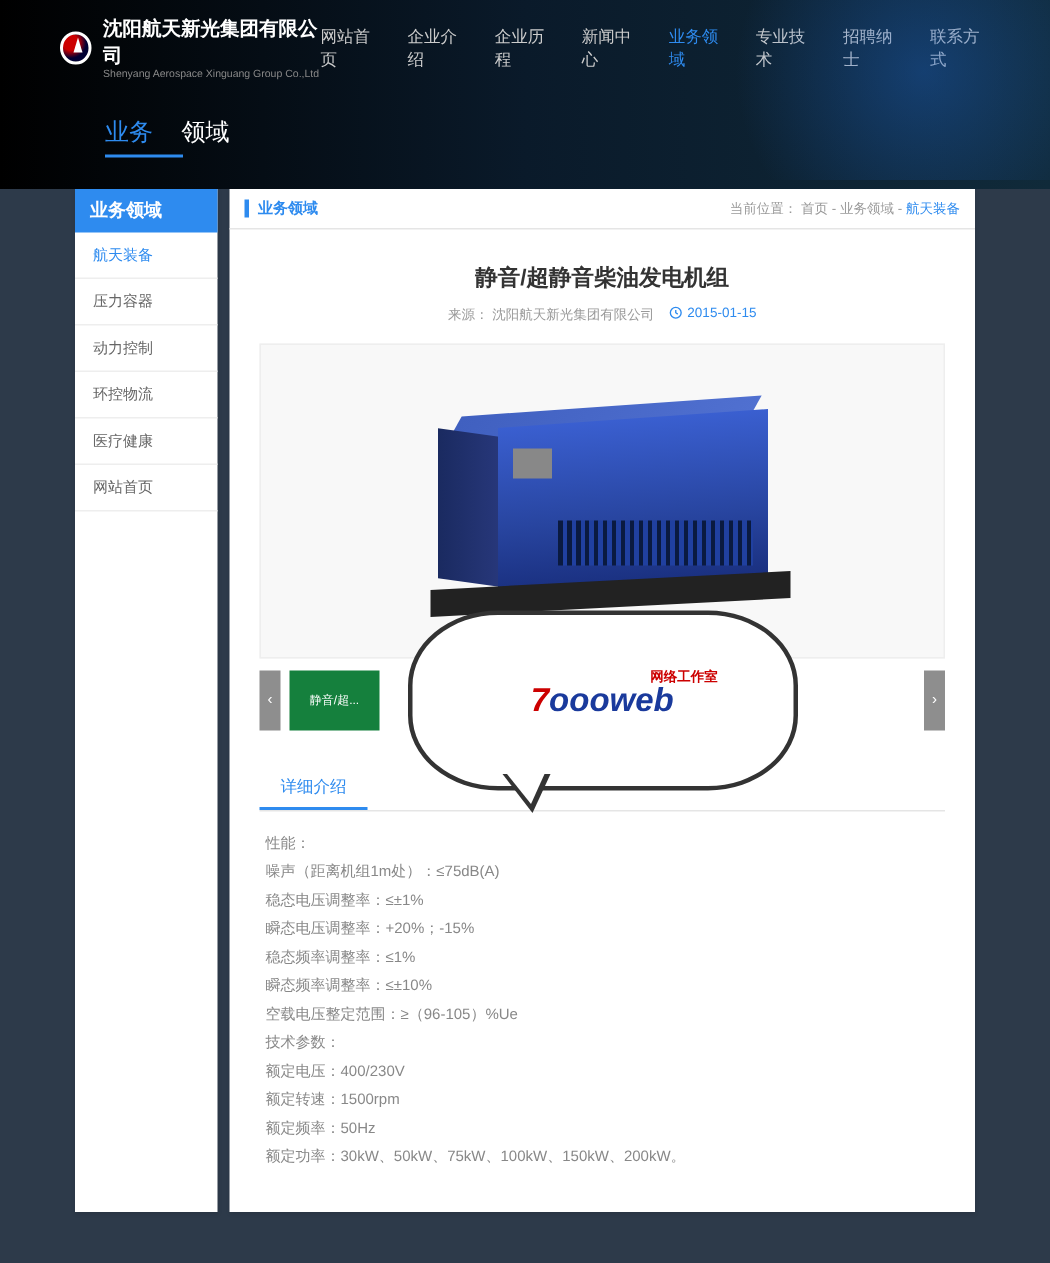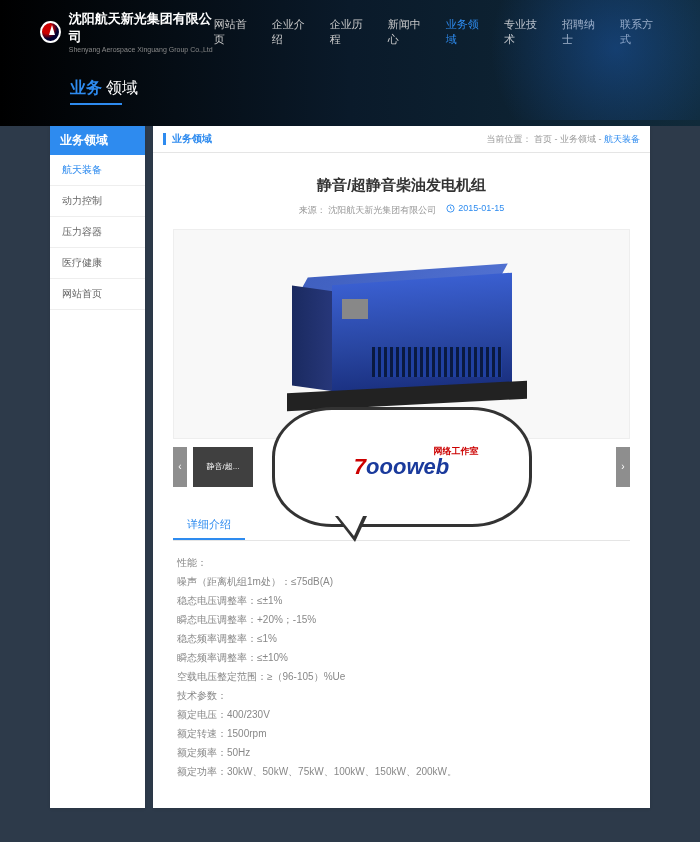--- a/index.html
+++ b/index.html
@@ -9,21 +9,21 @@
 .topbar{display:flex;align-items:center;padding:10px 40px}
 .logo-wrap{display:flex;align-items:center;gap:8px;color:#fff}
 .logo-icon{width:22px;height:22px;border-radius:50%;border:2px solid #fff;background:radial-gradient(circle at 30% 30%,#c00 30%,#003 60%);position:relative}
 .logo-icon::after{content:"";position:absolute;top:2px;left:7px;width:0;height:0;border-left:3px solid transparent;border-right:3px solid transparent;border-bottom:10px solid #fff}
 .logo-text{font-size:13px;font-weight:bold}
 .logo-sub{font-size:7px;color:#888;display:block}
 .nav{display:flex;margin-left:auto;gap:18px}
 .nav a{color:#ccc;text-decoration:none;font-size:11px}
 .nav a.active{color:#2e8bef}
 .banner{padding:15px 70px}
-.banner-title{display:inline-block;color:#2e8bef;font-size:16px;font-weight:bold;margin-right:4px}
+.banner-title{display:inline-block;color:#2e8bef;font-size:16px;font-weight:normal;margin-right:19px}
 .banner-title2{display:inline-block;color:#fff;font-size:16px}
 .banner-line{width:52px;height:2px;background:#2e8bef;margin:4px 0 6px}
 .banner-desc{color:#888;font-size:10px}
 .page-wrap{max-width:600px;margin:0 auto;display:flex;gap:0;background:transparent;padding-bottom:20px}
 .sidebar{width:95px;background:#fff;box-shadow:0 1px 3px rgba(0,0,0,0.1)}
 .sidebar-head{background:#2e8bef;color:#fff;padding:6px 10px;font-size:12px;font-weight:bold}
 .side-item{padding:8px 12px;border-bottom:1px solid #eee;font-size:10px;color:#666;cursor:pointer}
 .side-item.active{color:#2e8bef}
 .main{flex:1;background:#fff;margin-left:8px;box-shadow:0 1px 3px rgba(0,0,0,0.1)}
 .crumb-bar{display:flex;align-items:center;padding:6px 10px;border-bottom:1px solid #e5e5e5;font-size:10px}
@@ -40,21 +40,21 @@
 .gen{position:relative;width:260px;height:150px}
 .gen-body{position:absolute;left:60px;top:20px;width:180px;height:110px;background:linear-gradient(to bottom,#3a5fd0 0%,#2845a0 60%,#1a3080 100%);transform:skewY(-4deg)}
 .gen-side{position:absolute;left:20px;top:30px;width:50px;height:100px;background:linear-gradient(to right,#1a2a60,#2a3a80);transform:skewY(8deg)}
 .gen-top{position:absolute;left:30px;top:12px;width:200px;height:20px;background:linear-gradient(to right,#4060c0,#5070d0);transform:skewY(-4deg) skewX(-30deg)}
 .gen-base{position:absolute;left:15px;top:128px;width:240px;height:18px;background:#222;transform:skewY(-3deg)}
 .gen-panel{position:absolute;left:70px;top:40px;width:26px;height:20px;background:#888}
 .gen-grill{position:absolute;left:100px;top:88px;width:130px;height:30px;background:repeating-linear-gradient(to right,#0a1a40 0 3px,#2040a0 3px 6px)}
 .thumb-bar{margin-top:8px;position:relative;display:flex;align-items:center;gap:6px}
 .thumb-nav{width:14px;height:40px;background:#8e8e8e;color:#fff;display:flex;align-items:center;justify-content:center;font-size:10px;cursor:pointer}
 .thumb-nav.r{margin-left:auto}
-.thumb{width:60px;height:40px;background:#404040;color:#fff;font-size:8px;display:flex;align-items:center;justify-content:center;overflow:hidden}
+.thumb{width:60px;height:40px;background:#15803d;color:#fff;font-size:8px;display:flex;align-items:center;justify-content:center;overflow:hidden}
 .wm{position:absolute;left:50%;top:-40px;transform:translate(-50%,0);z-index:5;pointer-events:none}
 .wm-bubble{width:260px;height:120px;background:#fff;border:3px solid #333;border-radius:60px/50px;display:flex;align-items:center;justify-content:center;font-size:22px;font-weight:bold;font-style:italic;position:relative}
 .wm-bubble::after{content:"";position:absolute;bottom:-18px;left:60px;width:0;height:0;border-left:20px solid transparent;border-right:12px solid transparent;border-top:26px solid #333}
 .wm-bubble::before{content:"";position:absolute;bottom:-12px;left:63px;width:0;height:0;border-left:16px solid transparent;border-right:9px solid transparent;border-top:20px solid #fff;z-index:1}
 .wm-t{color:#1a3a9c}
 .wm-t .r{color:#c00}
 .wm-sub{font-size:9px;color:#c00;font-style:normal;position:absolute;top:35px;right:50px}
 .tab-head{border-bottom:1px solid #e5e5e5;margin-top:24px}
 .tab-head span{display:inline-block;padding:6px 14px;font-size:11px;color:#2e8bef;border-bottom:2px solid #2e8bef}
 .specs{padding:12px 4px;font-size:10px;color:#888;line-height:1.9}
@@ -88,22 +88,23 @@
     </div>
     <div class="banner-line"></div>
   </div>
 </div>
 
 <div class="page-wrap">
   <div class="sidebar">
     <div class="sidebar-head">业务领域</div>
     <div id="side-items">
         <div class="side-item active">航天装备</div>
+        <div class="side-item">压力容器</div>
         <div class="side-item">动力控制</div>
-        <div class="side-item">压力容器</div>
+        <div class="side-item">环控物流</div>
         <div class="side-item">医疗健康</div>
         <div class="side-item">网站首页</div>
       </div>
   </div>
 
   <div class="main">
     <div class="crumb-bar">
       <span class="mk"></span>
       <span class="sec">业务领域</span>
       <span class="pos">

